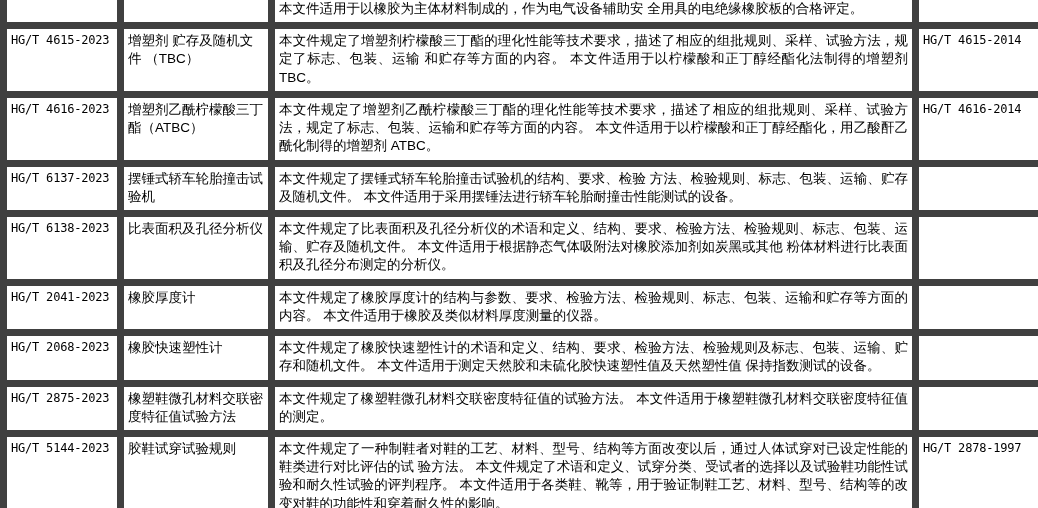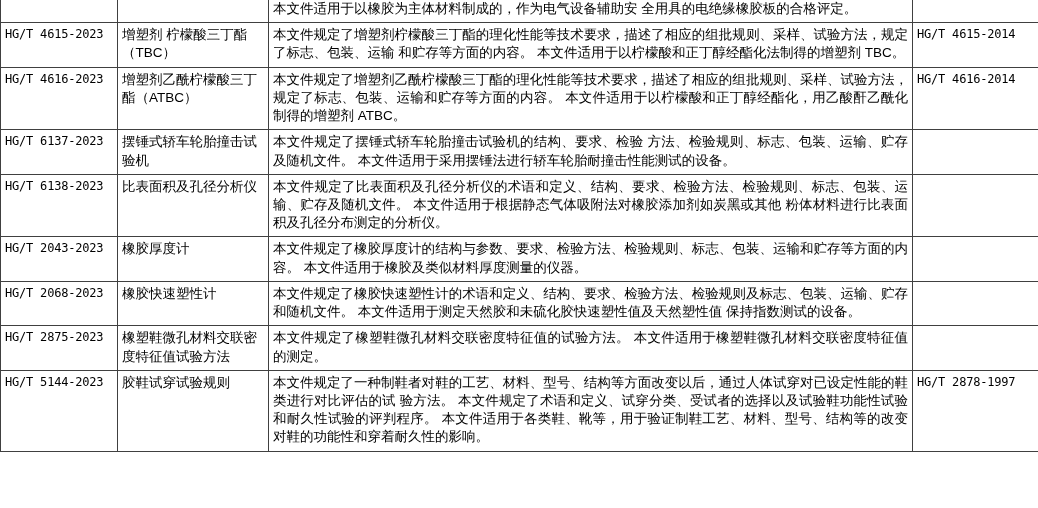--- a/index.html
+++ b/index.html
@@ -19,21 +19,21 @@
     background: #ffffff;
   }
   table.std-table {
     border-collapse: collapse;
     table-layout: fixed;
     width: 1038px;
     margin: 0;
     padding: 8px;
   }
   table.std-table td {
-    border: 1px solid #404040;
+    border: 7px solid #404040;
     vertical-align: top;
     padding: 3px 4px 4px 4px;
     line-height: 1.35;
   }
   
   col.c-code   { width: 117px; }
   col.c-name   { width: 151px; }
   col.c-desc   { width: 644px; }
   col.c-old    { width: 126px; }
 
@@ -79,21 +79,21 @@
 
       <tr class="clipped">
         <td class="code"></td>
         <td class="name"></td>
         <td class="desc">本文件适用于以橡胶为主体材料制成的，作为电气设备辅助安 全用具的电绝缘橡胶板的合格评定。</td>
         <td class="old"></td>
       </tr>
 
       <tr>
         <td class="code">HG/T 4615-2023</td>
-        <td class="name">增塑剂 柠檬酸三丁酯 （TBC）</td>
+        <td class="name">增塑剂 贮存及随机文件 （TBC）</td>
         <td class="desc">本文件规定了增塑剂柠檬酸三丁酯的理化性能等技术要求，描述了相应的组批规则、采样、试验方法，规定了标志、包装、运输 和贮存等方面的内容。 本文件适用于以柠檬酸和正丁醇经酯化法制得的增塑剂 TBC。</td>
         <td class="old">HG/T 4615-2014</td>
       </tr>
 
       <tr>
         <td class="code">HG/T 4616-2023</td>
         <td class="name">增塑剂乙酰柠檬酸三丁酯（ATBC）</td>
         <td class="desc">本文件规定了增塑剂乙酰柠檬酸三丁酯的理化性能等技术要求，描述了相应的组批规则、采样、试验方法，规定了标志、包装、运输和贮存等方面的内容。 本文件适用于以柠檬酸和正丁醇经酯化，用乙酸酐乙酰化制得的增塑剂 ATBC。</td>
         <td class="old">HG/T 4616-2014</td>
       </tr>
@@ -106,21 +106,21 @@
       </tr>
 
       <tr>
         <td class="code">HG/T 6138-2023</td>
         <td class="name">比表面积及孔径分析仪</td>
         <td class="desc">本文件规定了比表面积及孔径分析仪的术语和定义、结构、要求、检验方法、检验规则、标志、包装、运输、贮存及随机文件。 本文件适用于根据静态气体吸附法对橡胶添加剂如炭黑或其他 粉体材料进行比表面积及孔径分布测定的分析仪。</td>
         <td class="old"></td>
       </tr>
 
       <tr>
-        <td class="code">HG/T 2043-2023</td>
+        <td class="code">HG/T 2041-2023</td>
         <td class="name">橡胶厚度计</td>
         <td class="desc">本文件规定了橡胶厚度计的结构与参数、要求、检验方法、检验规则、标志、包装、运输和贮存等方面的内容。 本文件适用于橡胶及类似材料厚度测量的仪器。</td>
         <td class="old"></td>
       </tr>
 
       <tr>
         <td class="code">HG/T 2068-2023</td>
         <td class="name">橡胶快速塑性计</td>
         <td class="desc">本文件规定了橡胶快速塑性计的术语和定义、结构、要求、检验方法、检验规则及标志、包装、运输、贮存和随机文件。 本文件适用于测定天然胶和未硫化胶快速塑性值及天然塑性值 保持指数测试的设备。</td>
         <td class="old"></td>

